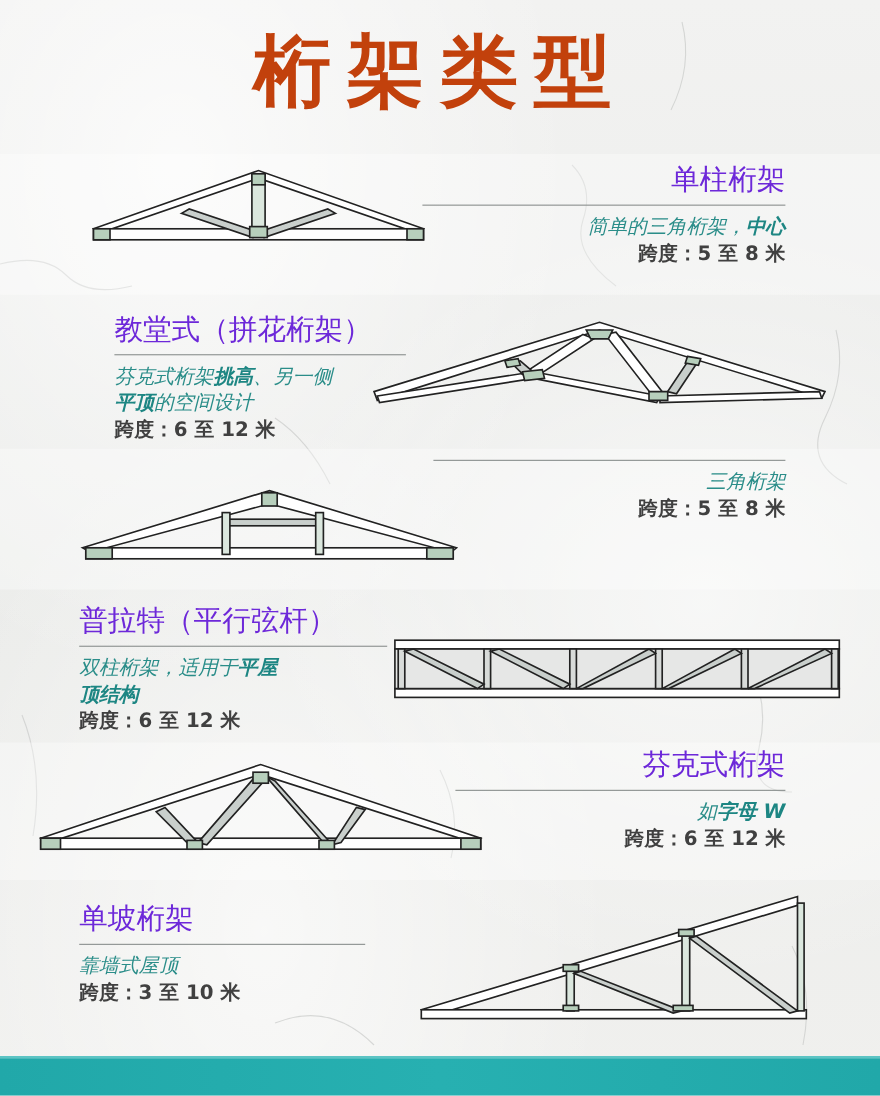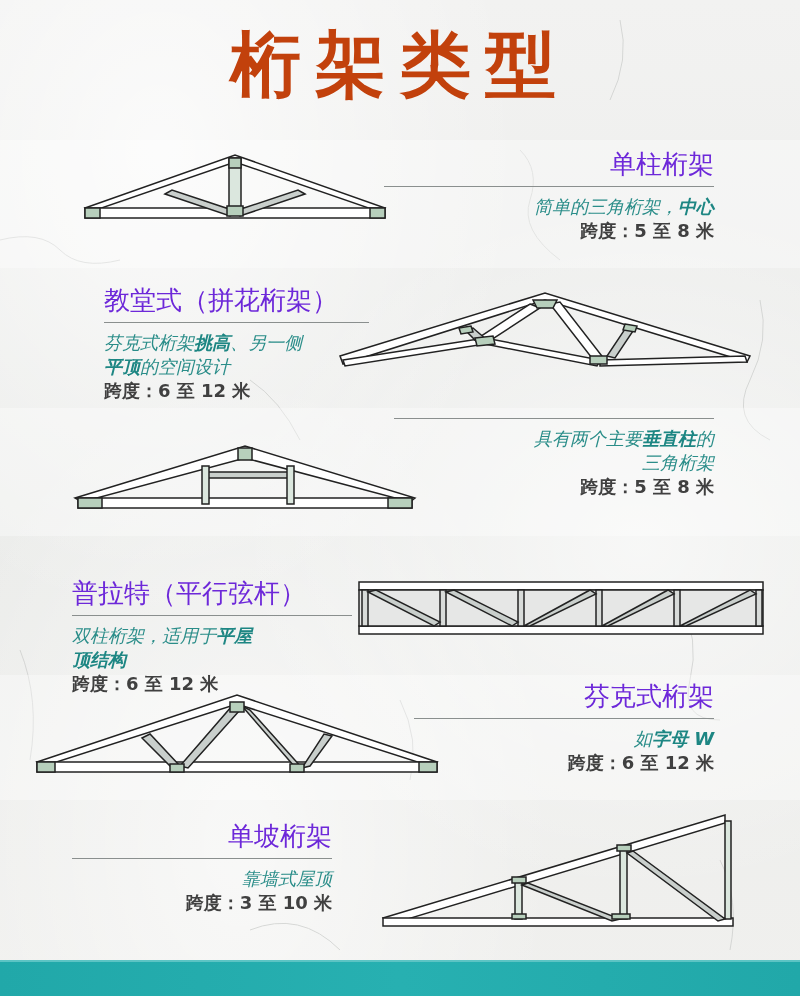--- a/index.html
+++ b/index.html
@@ -120,26 +120,25 @@
     <rect x="138" y="32" width="80" height="6" fill="#c9cfcc"></rect>
     <rect x="132" y="26" width="7" height="38" fill="#dbe7de"></rect>
     <rect x="217" y="26" width="7" height="38" fill="#dbe7de"></rect>
     <rect x="168" y="8" width="14" height="12" fill="#b7cfbc"></rect>
     <rect x="8" y="58" width="24" height="10" fill="#b7cfbc"></rect>
     <rect x="318" y="58" width="24" height="10" fill="#b7cfbc"></rect>
   </g>
 </svg>
 <div class="section right" style="right:86px;top:414px;width:320px;">
   <div class="rule"></div>
-  <div class="line"><span>具有两个主要</span><b>垂直柱</b><span>的</span></div>
   <div class="line"><span>三角桁架</span></div>
   <div class="span">跨度：5 至 8 米</div>
 </div>
 
-<div class="section" style="left:72px;top:547px;width:280px;margin-top:28px;">
+<div class="section" style="left:72px;top:547px;width:280px;">
   <div class="heading">普拉特（平行弦杆）</div>
   <div class="rule"></div>
   <div class="line"><span>双柱桁架，适用于</span><b>平屋</b></div>
   <div class="line"><b>顶结构</b></div>
   <div class="span">跨度：6 至 12 米</div>
 </div>
 <svg class="truss" style="left:358px;top:580px;" width="410" height="58" viewBox="0 0 410 58">
   <g stroke="#222" stroke-width="1.5">
     <rect x="1" y="2" width="404" height="8" fill="#fff"></rect>
     <rect x="1" y="46" width="404" height="8" fill="#fff"></rect>
@@ -173,21 +172,21 @@
     <rect x="387" y="72" width="18" height="10" fill="#b7cfbc"></rect>
   </g>
 </svg>
 <div class="section right" style="right:86px;top:678px;width:300px;">
   <div class="heading">芬克式桁架</div>
   <div class="rule"></div>
   <div class="line"><span>如</span><b>字母 W</b></div>
   <div class="span">跨度：6 至 12 米</div>
 </div>
 
-<div class="section" style="left:72px;top:818px;width:260px;text-align:right;">
+<div class="section" style="left:72px;top:818px;width:260px;">
   <div class="heading">单坡桁架</div>
   <div class="rule"></div>
   <div class="line"><span>靠墙式屋顶</span></div>
   <div class="span">跨度：3 至 10 米</div>
 </div>
 <svg class="truss" style="left:380px;top:813px;" width="360" height="125" viewBox="0 0 360 125">
   <g stroke="#222" stroke-width="1.5">
     <polygon points="3,105 345,2 345,10 8,112" fill="#fff"></polygon>
     <rect x="3" y="105" width="350" height="8" fill="#fff"></rect>
     <rect x="345" y="8" width="6" height="98" fill="#dbe7de"></rect>

